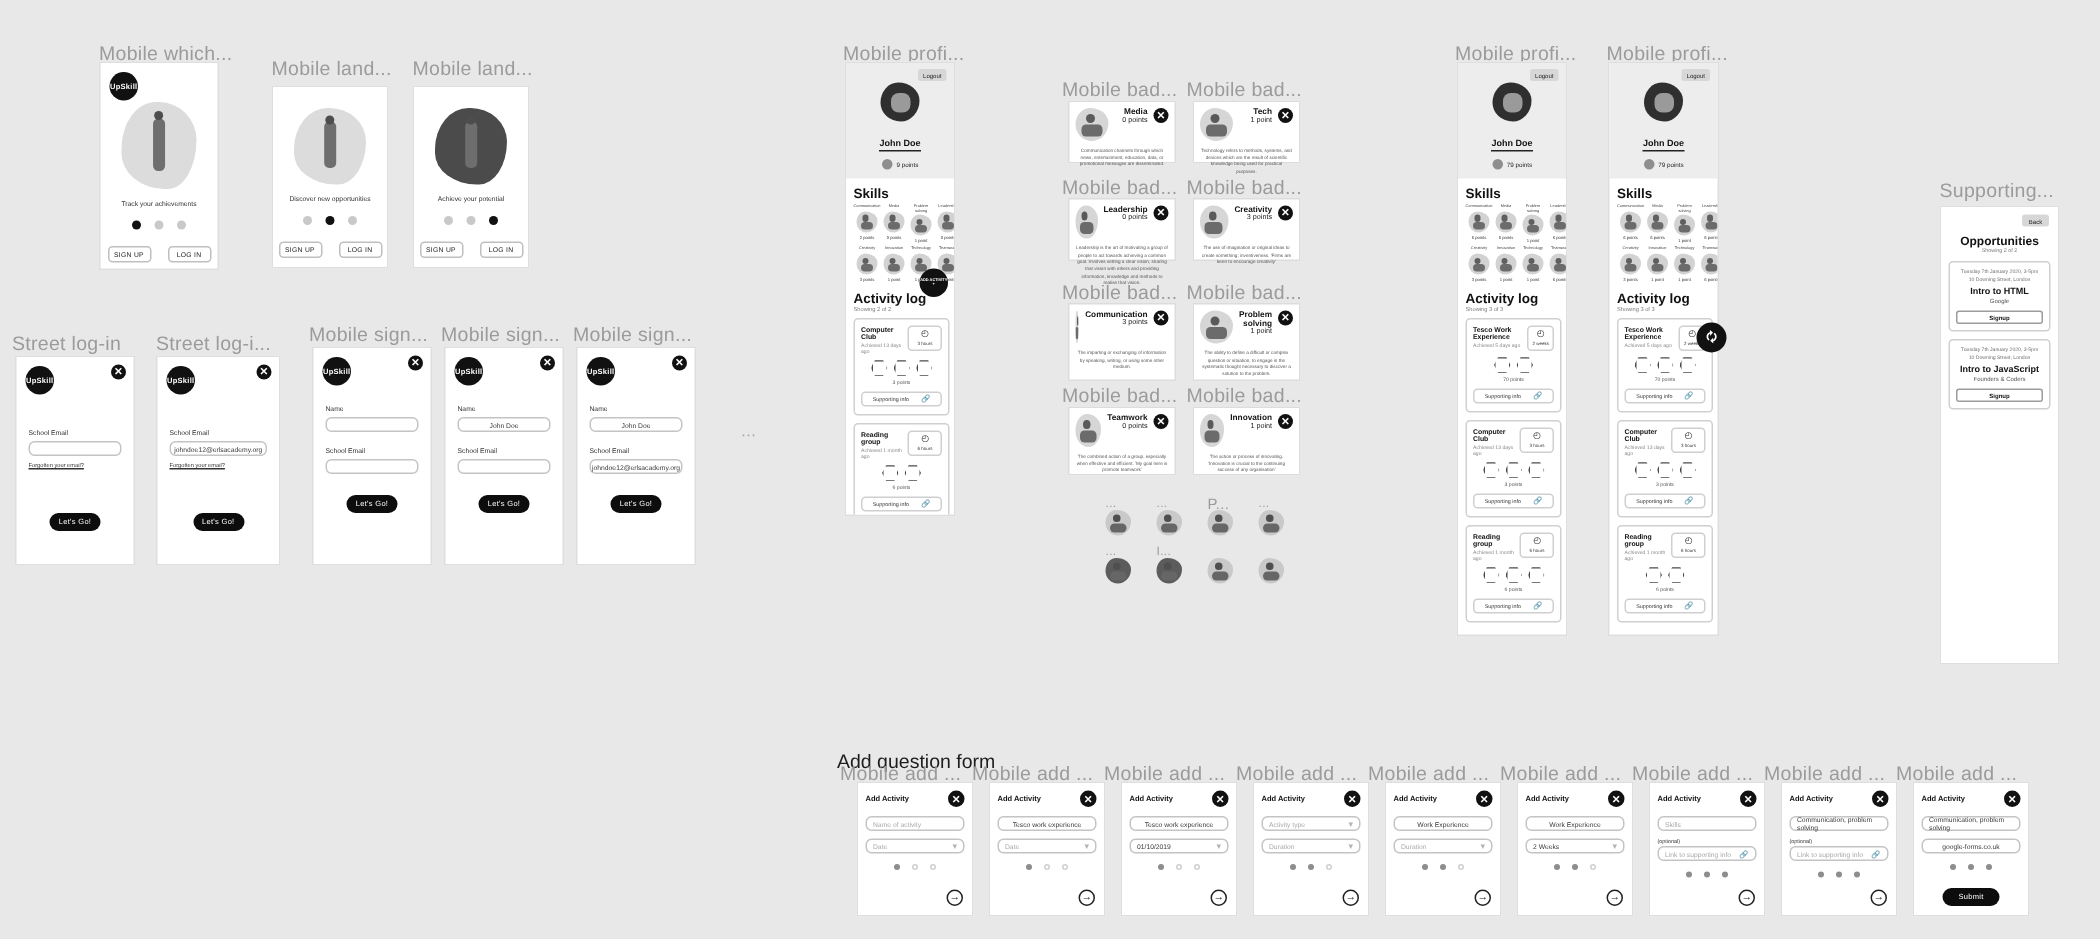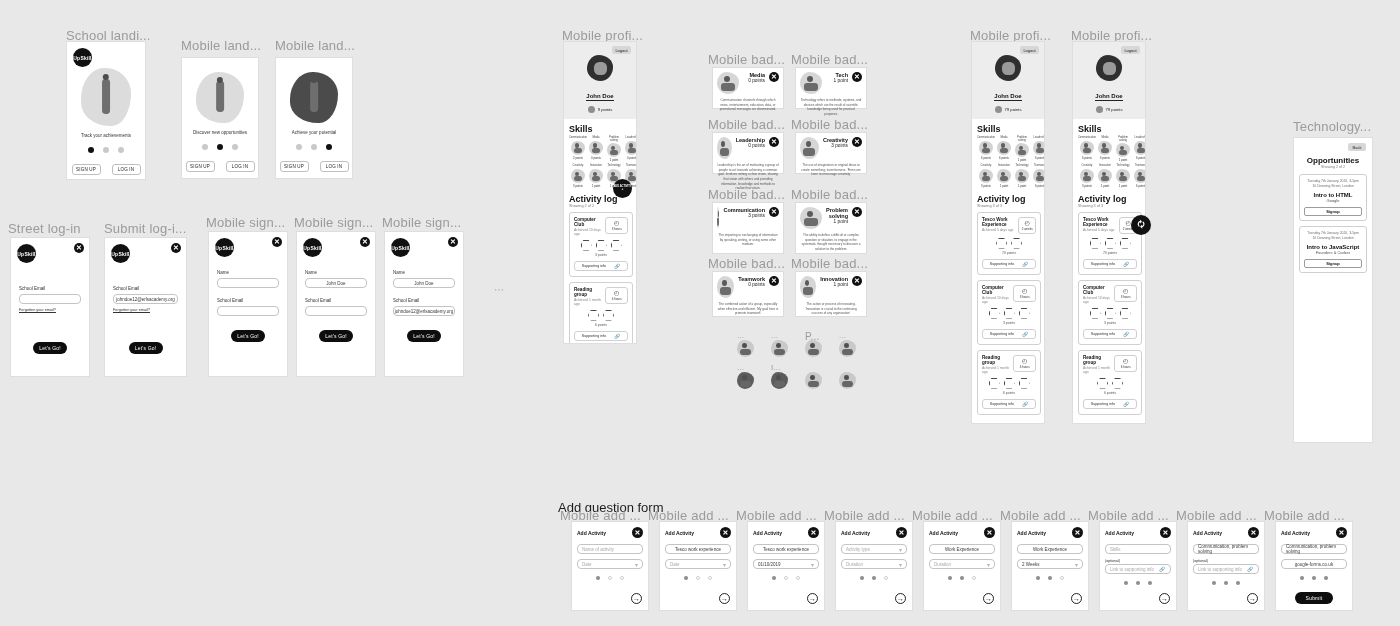--- a/index.html
+++ b/index.html
@@ -162,21 +162,21 @@
 
 <div id="icongrid-root"></div>
 
 <div id="profile-large-root"></div>
 
 <div id="opps-root"></div>
 
 <div class="section-title" style="left:558px;top:500px;font-size:13px;">Add question form</div>
 <div id="addact-root"></div>
 
-<div class="frame-title" style="left:66px;top:28px;">School landi...</div>
+<div class="frame-title" style="left:66px;top:28px;">Mobile which...</div>
 <div class="phone" style="left:66px;top:41px;width:80px;height:139px;">
     <div class="logo-circle" style="left:6px;top:6px;width:19px;height:19px;">UpSkill</div>
     <div class="blob" style="width: 49.6px; height: 58.38px; margin: 26px auto 0px; position: relative;">
       <div style="position:absolute;left:50%;top:18%;transform:translateX(-50%);width:7.936000000000001px;height:35.028px;background:#6e6e6e;border-radius:3.4720000000000004px;"></div>
       <div style="position:absolute;left:50%;top:10%;transform:translateX(-50%);width:6.448px;height:6.448px;background:#4d4d4d;border-radius:50%;"></div>
     </div>
     <div class="caption" style="text-align:center;margin-top:7px;">Track your achievements</div>
     <div style="display:flex;gap:9px;justify-content:center;margin-top:9px;">
       <div class="dot on"></div>
       <div class="dot"></div>
@@ -225,21 +225,21 @@
 <div class="phone" style="left:10px;top:237px;width:80px;height:140px;">
     <div class="logo-circle" style="left:6px;top:6px;width:19px;height:19px;">UpSkill</div>
     <div class="close-btn" style="right:5px;top:5px;width:10px;height:10px;">✕</div>
     <div style="position:absolute;left:8px;right:8px;top:48px;">
       <div class="caption" style="margin-bottom:3px;">School Email</div>
       <div class="field ph" style="height:10px;margin-bottom:4px;"></div>
       <div style="font-size:3.8px;color:#333;text-decoration:underline;margin-top:2px;">Forgotten your email?</div>
     </div>
     <div class="dark-pill" style="position:absolute;left:50%;transform:translateX(-50%);bottom:22px;width:34px;height:12px;">Let's Go!</div>
   </div>
-<div class="frame-title" style="left:104px;top:221px;">Submit log-i...</div>
+<div class="frame-title" style="left:104px;top:221px;">Street log-i...</div>
 <div class="phone" style="left:104px;top:237px;width:83px;height:140px;">
     <div class="logo-circle" style="left:6px;top:6px;width:19px;height:19px;">UpSkill</div>
     <div class="close-btn" style="right:5px;top:5px;width:10px;height:10px;">✕</div>
     <div style="position:absolute;left:8px;right:8px;top:48px;">
       <div class="caption" style="margin-bottom:3px;">School Email</div>
       <div class="field center" style="height:10px;margin-bottom:4px;">johndoe12@erlsacademy.org</div>
       <div style="font-size:3.8px;color:#333;text-decoration:underline;margin-top:2px;">Forgotten your email?</div>
     </div>
     <div class="dark-pill" style="position:absolute;left:50%;transform:translateX(-50%);bottom:22px;width:34px;height:12px;">Let's Go!</div>
   </div>
@@ -860,21 +860,21 @@
         </div>
         <div style="text-align:center;font-size:3.4px;color:#555;margin-top:2px;">6 points</div>
         <div class="support" style="margin-top:4px;">
           <span>Supporting info</span>
           <span style="font-size:5px;">🔗</span>
         </div>
       </div>
     </div>
   </div>
 <div class="fab" style="left:1131px;top:215px;width:20px;height:20px;font-size:8px;">🗘</div>
-<div class="frame-title" style="left:1293px;top:119px;">Technology...</div>
+<div class="frame-title" style="left:1293px;top:119px;">Supporting...</div>
 <div class="phone" style="left:1293px;top:137px;width:80px;height:306px;padding:5px;">
     <div class="gray-btn" style="position:absolute;right:6px;top:5px;width:18px;height:8px;">Back</div>
     <div style="text-align:center;font-size:8px;font-weight:bold;color:#111;margin-top:13px;">Opportunities</div>
     <div style="text-align:center;font-size:3.6px;color:#7d7d7d;margin-bottom:5px;">Showing 2 of 2</div>
     <div class="opp-card" style="padding:4px;margin-bottom:5px;">
       <div class="opp-when">Tuesday 7th January 2020, 3-5pm<br>10 Downing Street, London</div>
       <div class="opp-title" style="margin-top:3px;">Intro to HTML</div>
       <div class="opp-org" style="margin-bottom:4px;">Google</div>
       <div class="opp-signup">Signup</div>
     </div>

